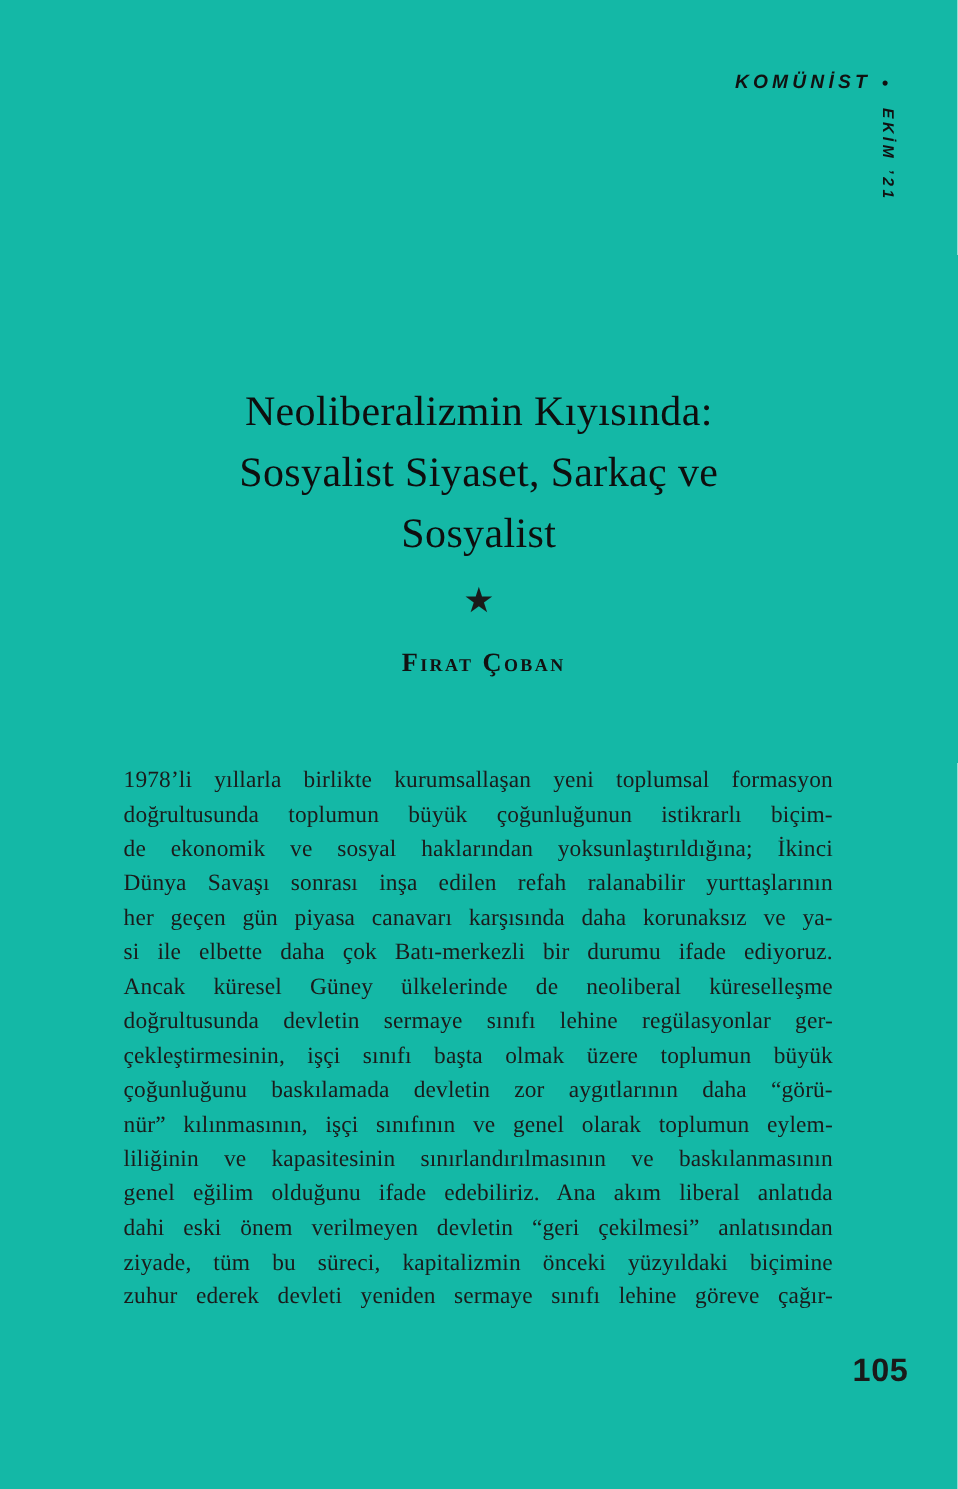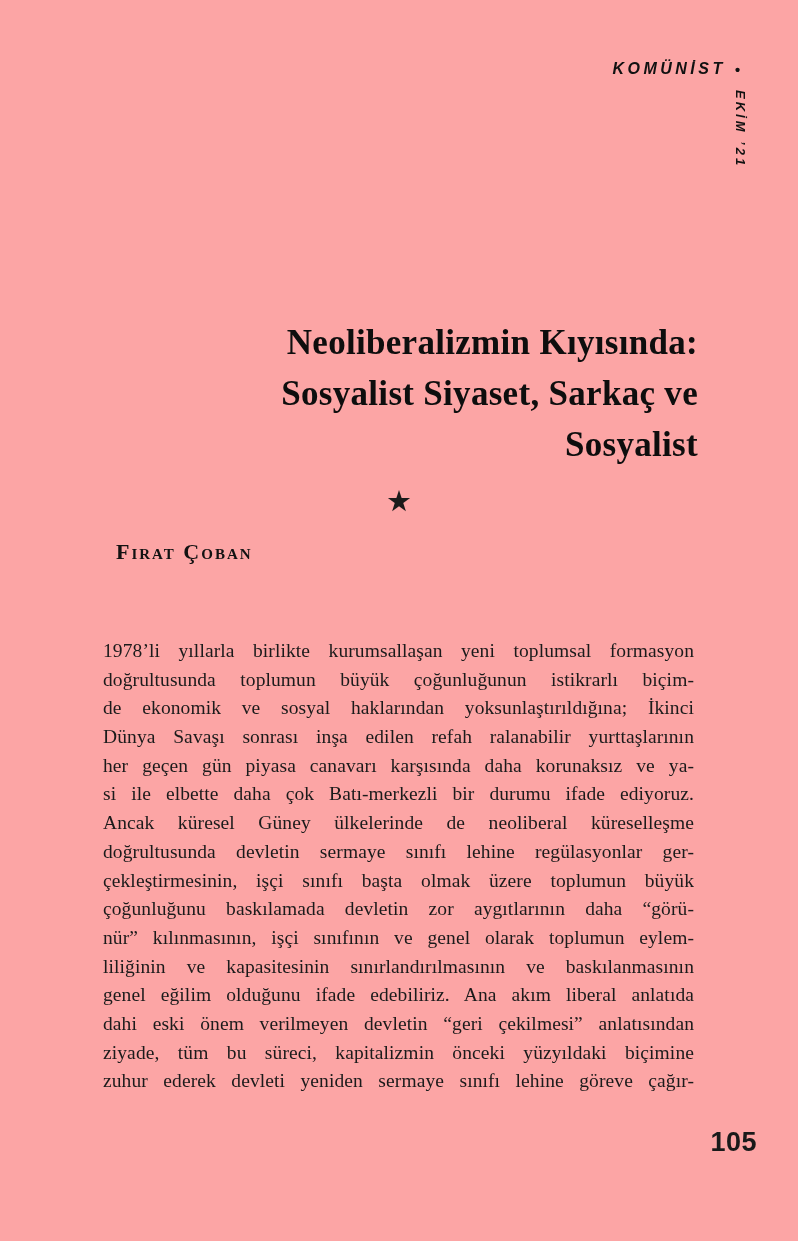--- a/index.html
+++ b/index.html
@@ -4,21 +4,21 @@
 <style>
   html, body {
     margin: 0;
     padding: 0;
     background: #ffffff;
   }
   .page {
     position: relative;
     width: 798px;
     height: 1241px;
-    background: #fca5a5;
+    background: #14b8a6;
     font-family: "Liberation Serif", serif;
     color: #161616;
     overflow: hidden;
   }
 
   
   .masthead {
     position: absolute;
     top: 60px;
     right: 58px;
@@ -53,22 +53,22 @@
     color: #111111;
     white-space: nowrap;
   }
 
   
   .article-title {
     position: absolute;
     top: 317px;
     left: 100px;
     width: 598px;
-    text-align: right;
-    font-weight: 700;
+    text-align: center;
+    font-weight: 400;
     font-size: 35px;
     line-height: 51px;
     letter-spacing: 0.3px;
     color: #0e0e0e;
   }
 
   
   .star-divider {
     position: absolute;
     top: 484px;
@@ -77,22 +77,23 @@
     text-align: center;
     font-size: 29px;
     line-height: 34px;
     color: #1a1a1a;
   }
 
   
   .author-name {
     position: absolute;
     top: 539px;
-    left: 116px;
+    left: 104px;
     width: 598px;
+    text-align: center;
     font-variant: small-caps;
     font-weight: 700;
     font-size: 22px;
     letter-spacing: 2px;
     color: #121212;
   }
 
   
   .body-text {
     position: absolute;

